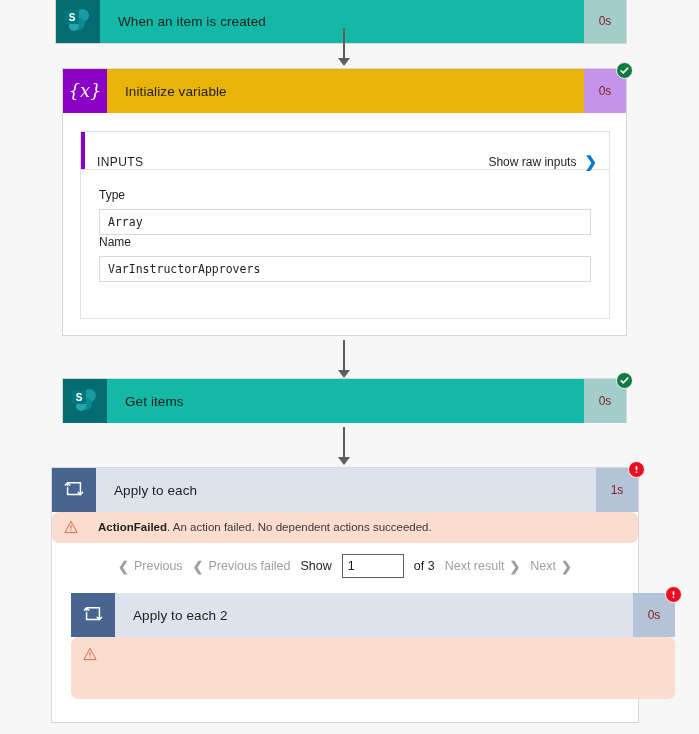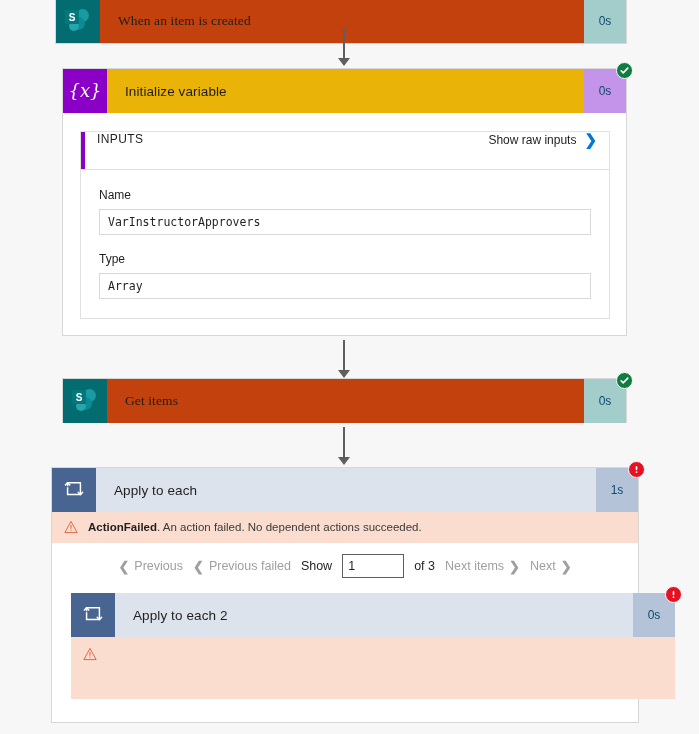--- a/index.html
+++ b/index.html
@@ -43,26 +43,26 @@
     font-size: 13.5px;
     color: #201f1e;
     letter-spacing: 0.1px;
   }
   .action-dur {
     flex: 0 0 42px;
     display: flex;
     align-items: center;
     justify-content: center;
     font-size: 12px;
-    color: #0c4a6e;
+    color: #7f1d1d;
   }
 
   
   .sp .action-icon { background: #036c70; }
-  .sp .action-title { background: #c2410c; font-family: Liberation Serif, serif; }
+  .sp .action-title { background: #14b8a6; }
   .sp .action-dur  { background: #a3cdcb; }
 
   
   .varc .action-icon { background: #8b00c7; }
   .varc .action-title { background: #eab308; }
   .varc .action-dur  { background: #c493ea; }
 
   
   .ctrl .action-icon { background: #486591; }
   .ctrl .action-title { background: #dde3ec; }
@@ -144,21 +144,21 @@
 
   
   .inputs-panel {
     position: absolute;
     background: #ffffff;
     border: 1px solid #e1e1e1;
   }
   .inputs-head {
     height: 38px;
     display: flex;
-    align-items: flex-start;
+    align-items: flex-end;
     border-bottom: 1px solid #e1e1e1;
     position: relative;
     padding-left: 16px;
     padding-right: 12px;
   }
   .inputs-head .accent {
     position: absolute;
     left: 0; top: 0; bottom: 0;
     width: 4px;
     background: #8b00c7;
@@ -195,21 +195,22 @@
     font-size: 11.5px;
     color: #201f1e;
   }
 
   
   .err-strip {
     background: #fbddd0;
     display: flex;
     align-items: flex-start;
     padding: 8px 10px 8px 12px;
-    gap: 10px;
+    gap: 20px;
+    border-radius: 7px;
   }
   .warn-icon { flex: 0 0 14px; margin-top: 2px; }
   .err-text {
     font-size: 11.5px;
     line-height: 17px;
     color: #3b3a39;
   }
   .err-text b { color: #201f1e; font-weight: bold; }
 
   
@@ -285,27 +286,27 @@
       <div class="inputs-head">
         <div class="accent"></div>
         <span class="inputs-label">INPUTS</span>
         <span class="raw-link">
           <span>Show raw inputs</span>
           <span class="raw-chev">❯</span>
         </span>
       </div>
 
       <div style="padding:18px 18px 0 18px;">
+        <div>
+          <div class="field-label">Type</div>
+          <div class="field-box">Array</div>
+        </div>
         <div style="margin-bottom:17px;">
           <div class="field-label">Name</div>
           <div class="field-box">VarInstructorApprovers</div>
-        </div>
-        <div>
-          <div class="field-label">Type</div>
-          <div class="field-box">Array</div>
         </div>
       </div>
     </div>
   </div>
 
   <div class="connector" style="left:335px; top:340px; height:40px;">
     <div class="stem" style="height:32px;"></div>
     <div class="head" style="top:30px;"></div>
   </div>
 
@@ -372,21 +373,21 @@
         <span>Previous</span>
       </span>
       <span class="pg-btn">
         <span class="pg-chev">❮</span>
         <span>Previous failed</span>
       </span>
       <span class="pg-label">Show</span>
       <input class="pg-input" type="text" value="1" style="">
       <span class="pg-label">of 3</span>
       <span class="pg-btn">
-        <span>Next items</span>
+        <span>Next result</span>
         <span class="pg-chev">❯</span>
       </span>
       <span class="pg-btn">
         <span>Next</span>
         <span class="pg-chev">❯</span>
       </span>
     </div>
 
     <div style="position:absolute; left:19px; top:125px; width:604px;">
       <div class="action-bar ctrl">

